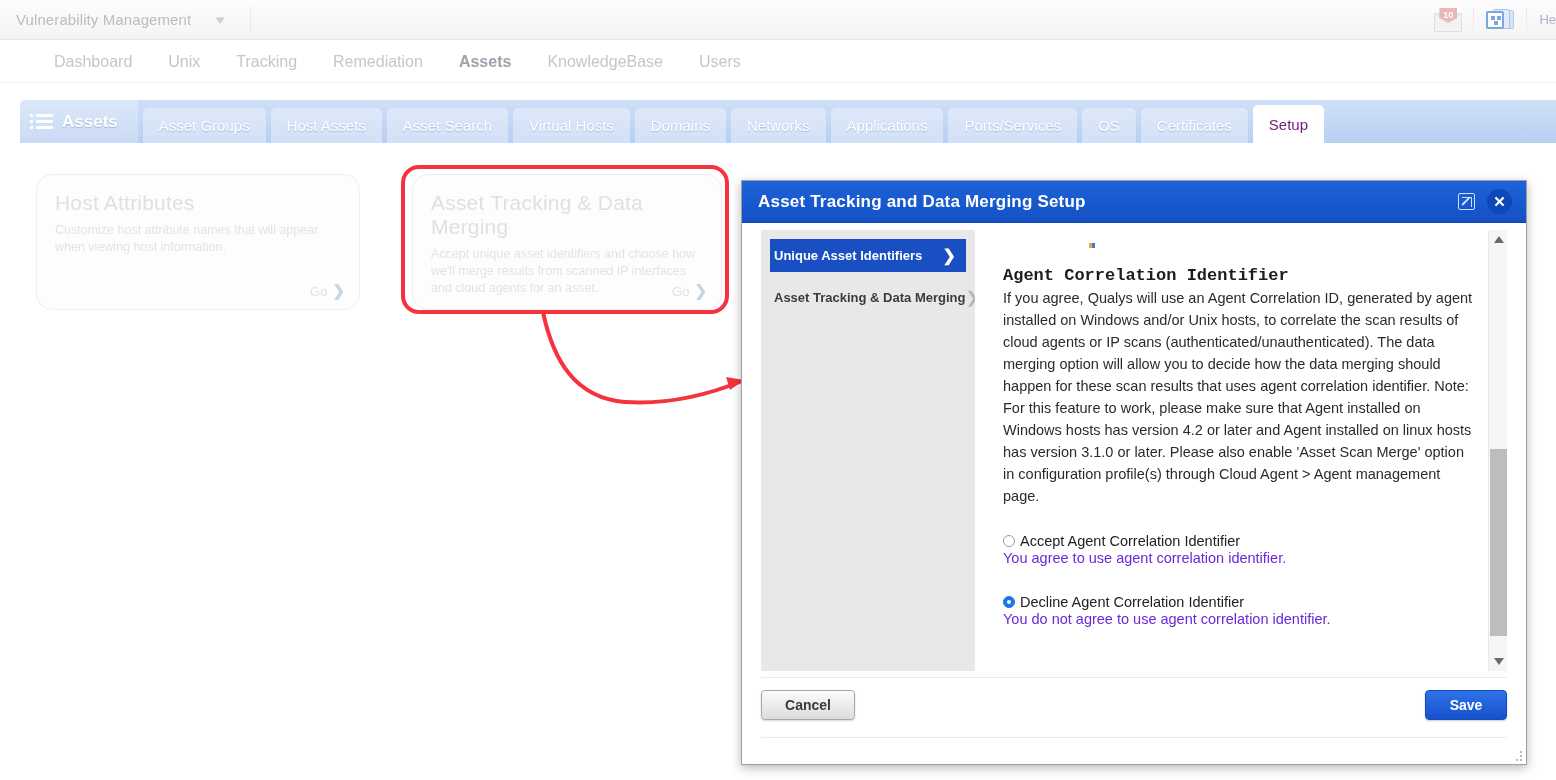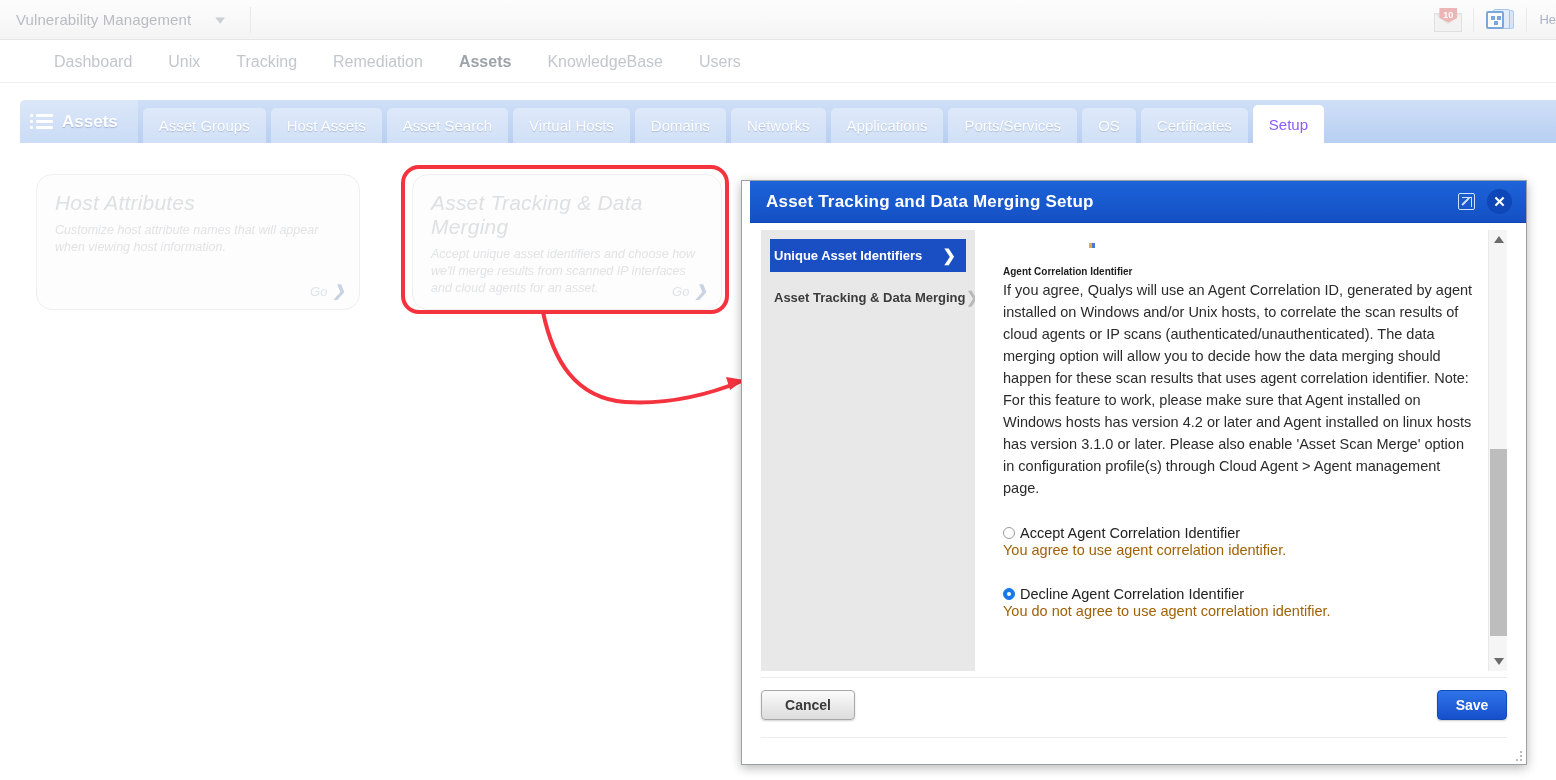--- a/index.html
+++ b/index.html
@@ -87,26 +87,26 @@
   .bars i{ display:block; width:17px;height:3px;background:#fff; border-radius:1px; position:relative;}
   .bars i:before{content:"";position:absolute;left:-6px;top:0;width:3px;height:3px;background:#fff;border-radius:1px;}
   .tab{
     height:35px; margin-left:5px; padding:0 16px; display:flex;align-items:center;
     background:rgba(255,255,255,.36);
     border-top-left-radius:5px;border-top-right-radius:5px;
     color:#fff; font-size:15px; white-space:nowrap;
     text-shadow:0 1px 1px rgba(120,140,180,.45);
   }
   .tab.selected{
-    background:#fff; color:#8b5cf6; text-shadow:none; height:38px;
+    background:#fff; color:#701a75; text-shadow:none; height:38px;
   }
 
   
   .card{
-    position:absolute; background:#fdfdfd; border:1px solid #efefef; border-radius:16px;font-style:italic;
+    position:absolute; background:#fdfdfd; border:1px solid #efefef; border-radius:16px;
   }
   .card h2{
     font-weight:normal; font-size:21px; color:#dfe0e2; letter-spacing:.2px;
   }
   .card p{
     font-size:12.5px; color:#e2e3e5; line-height:17px; margin-top:7px;
   }
   .card .go{
     position:absolute; right:14px; bottom:9px; font-size:13px; color:#dfe3ea;
     display:flex; align-items:center; gap:5px;
@@ -122,21 +122,20 @@
   
   .modal{
     position:absolute; left:741px; top:180px; width:786px; height:585px;
     background:#fff; border:1px solid #9aa0a8;
     box-shadow:0 3px 10px rgba(0,0,0,.28);
   }
   .modal-head{
     height:42px; background:linear-gradient(#1d63d8,#1450c4);
     display:flex;align-items:center; padding:0 14px 0 16px;
     border-bottom:1px solid #0f46ad;
-    margin-left:8px;
   }
   .modal-head .t{ color:#fff;font-size:17px;font-weight:bold; letter-spacing:.2px;}
   .modal-head .acts{ margin-left:auto; display:flex;align-items:center;gap:12px;}
   .ico-pop{
     width:17px;height:17px;border:1.6px solid #cfe0ff;border-radius:2px;position:relative;
   }
   .ico-pop:after{
     content:"";position:absolute;left:3px;top:3px;width:9px;height:9px;
     border-top:1.6px solid #cfe0ff;border-right:1.6px solid #cfe0ff;
     transform:rotate(0deg);
@@ -168,35 +167,35 @@
     position:absolute; left:233px; top:6px; right:19px; height:441px;
     background:#fff; overflow:hidden;
   }
   .content-inner{ padding:4px 30px 0 28px; }
   .crumbfrag{ height:16px; }
   .crumbfrag span{
     display:inline-block;margin-left:86px;width:6px;height:5px;
     background:linear-gradient(90deg,#d8a01f 50%,#2a62c4 50%);
     opacity:.85;
   }
-  .sec-title{ font-size:10px;font-weight:bold;color:#1c1c1c; margin-top:16px;}
+  .sec-title{ font-size:17px;font-weight:bold;color:#1c1c1c; margin-top:16px;font-family:Liberation Mono, monospace;}
   .sec-body{ font-size:14.5px;color:#2b2b2b;line-height:22px;margin-top:2px;}
   .radio-group{ margin-top:26px; }
   .radio-group.second{ margin-top:28px; }
   .radio-row{ display:flex;align-items:center; gap:5px; }
   .rb{
     width:12px;height:12px;border-radius:50%;border:1px solid #9a9a9a;background:#fff;
     flex:none; position:relative;
   }
   .rb.on{ border:1px solid #1878e8; background:#1878e8; }
   .rb.on:after{
     content:"";position:absolute;left:3px;top:3px;width:4px;height:4px;border-radius:50%;background:#fff;
   }
   .radio-lbl{ font-size:14.5px;color:#222; }
-  .radio-sub{ font-size:14.5px;color:#a16207; margin-top:1px;}
+  .radio-sub{ font-size:14.5px;color:#6d28d9; margin-top:1px;}
 
   
   .vsb{
     position:absolute; right:0px; top:0px; width:19px; height:441px;
     background:#f5f5f5; border-left:1px solid #e9e9e9;
   }
   .vsb .arrow{
     width:19px;height:19px;display:flex;align-items:center;justify-content:center;
   }
   .vsb .arrow.top{position:absolute;top:0;left:0;}
@@ -213,21 +212,21 @@
   }
   .btn-cancel{
     position:absolute; left:0; top:12px; width:94px; height:30px;
     background:linear-gradient(#fbfbfb,#dcdcdc);
     border:1px solid #a8a8a8; border-radius:4px;
     font-size:14px; font-weight:bold; color:#3a3a3a; cursor:pointer;
     box-shadow:0 1px 2px rgba(0,0,0,.18);
     font-family:"Liberation Sans",sans-serif;
   }
   .btn-save{
-    position:absolute; right:0; top:12px; width:70px; height:30px;
+    position:absolute; right:0; top:12px; width:82px; height:30px;
     background:linear-gradient(#2f73e8,#1650cc);
     border:1px solid #114bb8; border-radius:4px;
     font-size:14px;font-weight:bold;color:#fff;cursor:pointer;
     box-shadow:0 1px 2px rgba(0,0,0,.22);
     font-family:"Liberation Sans",sans-serif;
   }
   .footrule{
     position:absolute; left:19px; right:19px; top:513px; height:1px; background:#ececec;
   }
   .grip{ position:absolute; right:4px; bottom:3px; width:10px;height:10px; }

